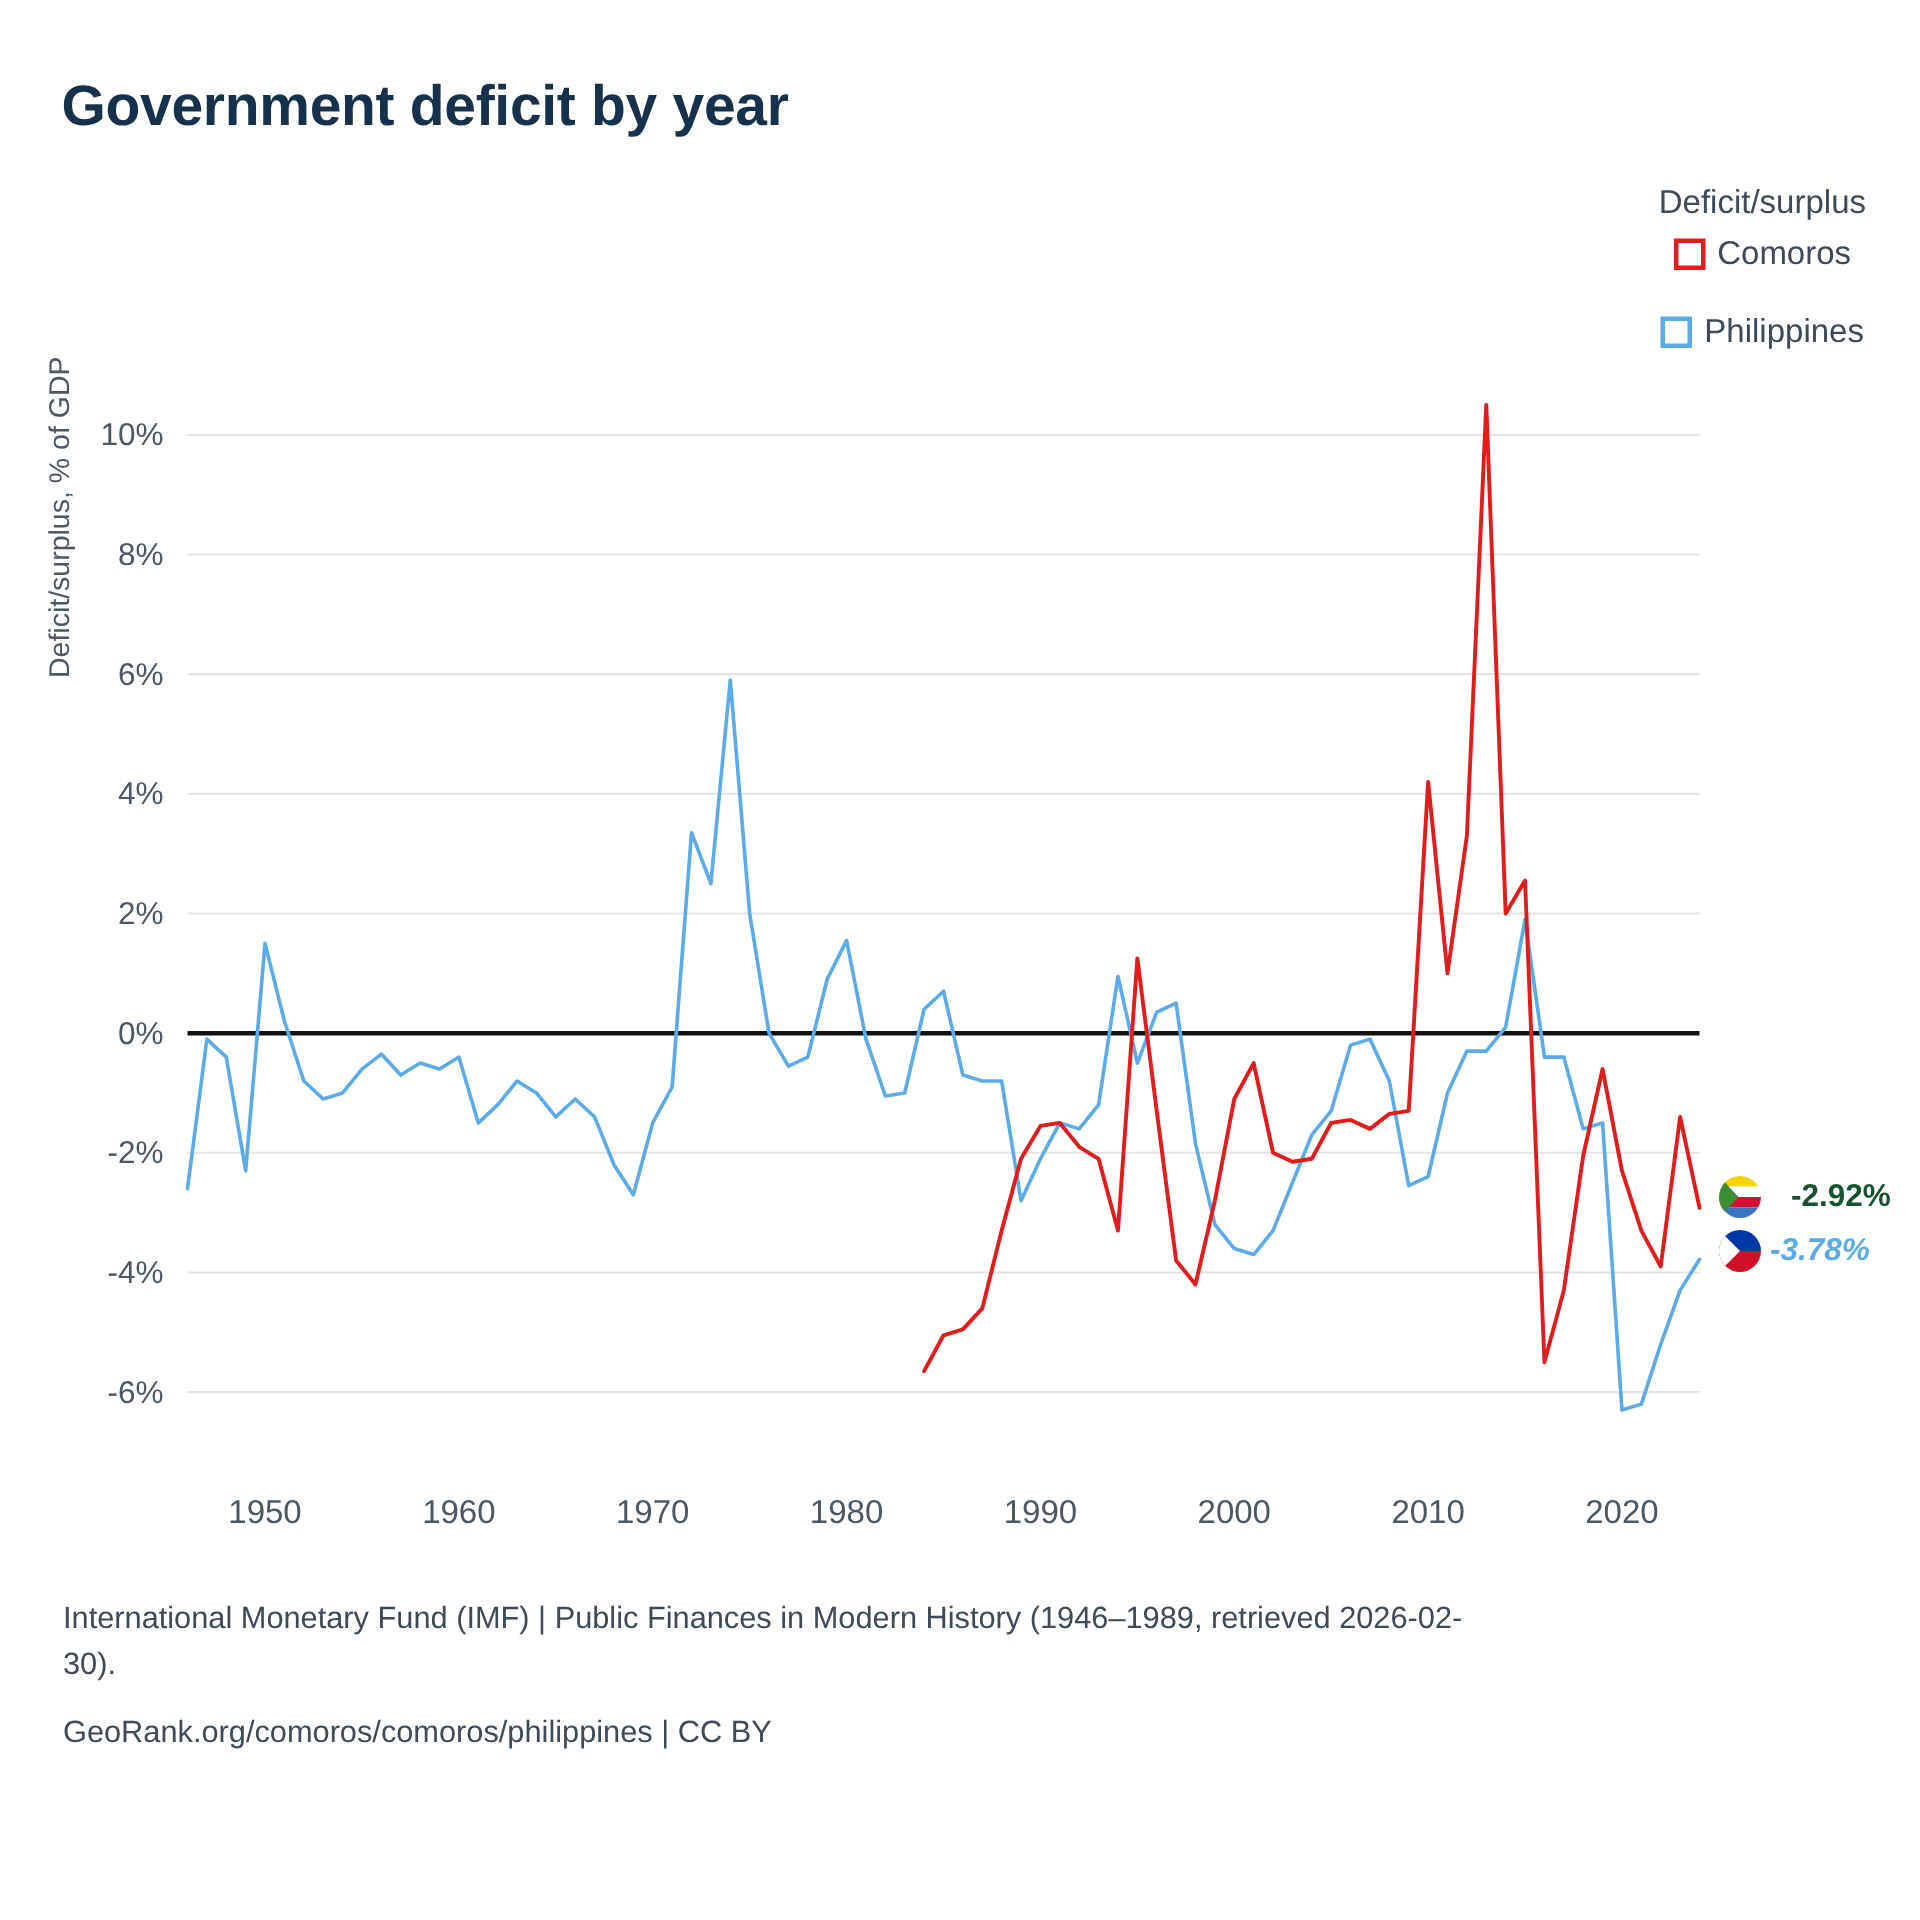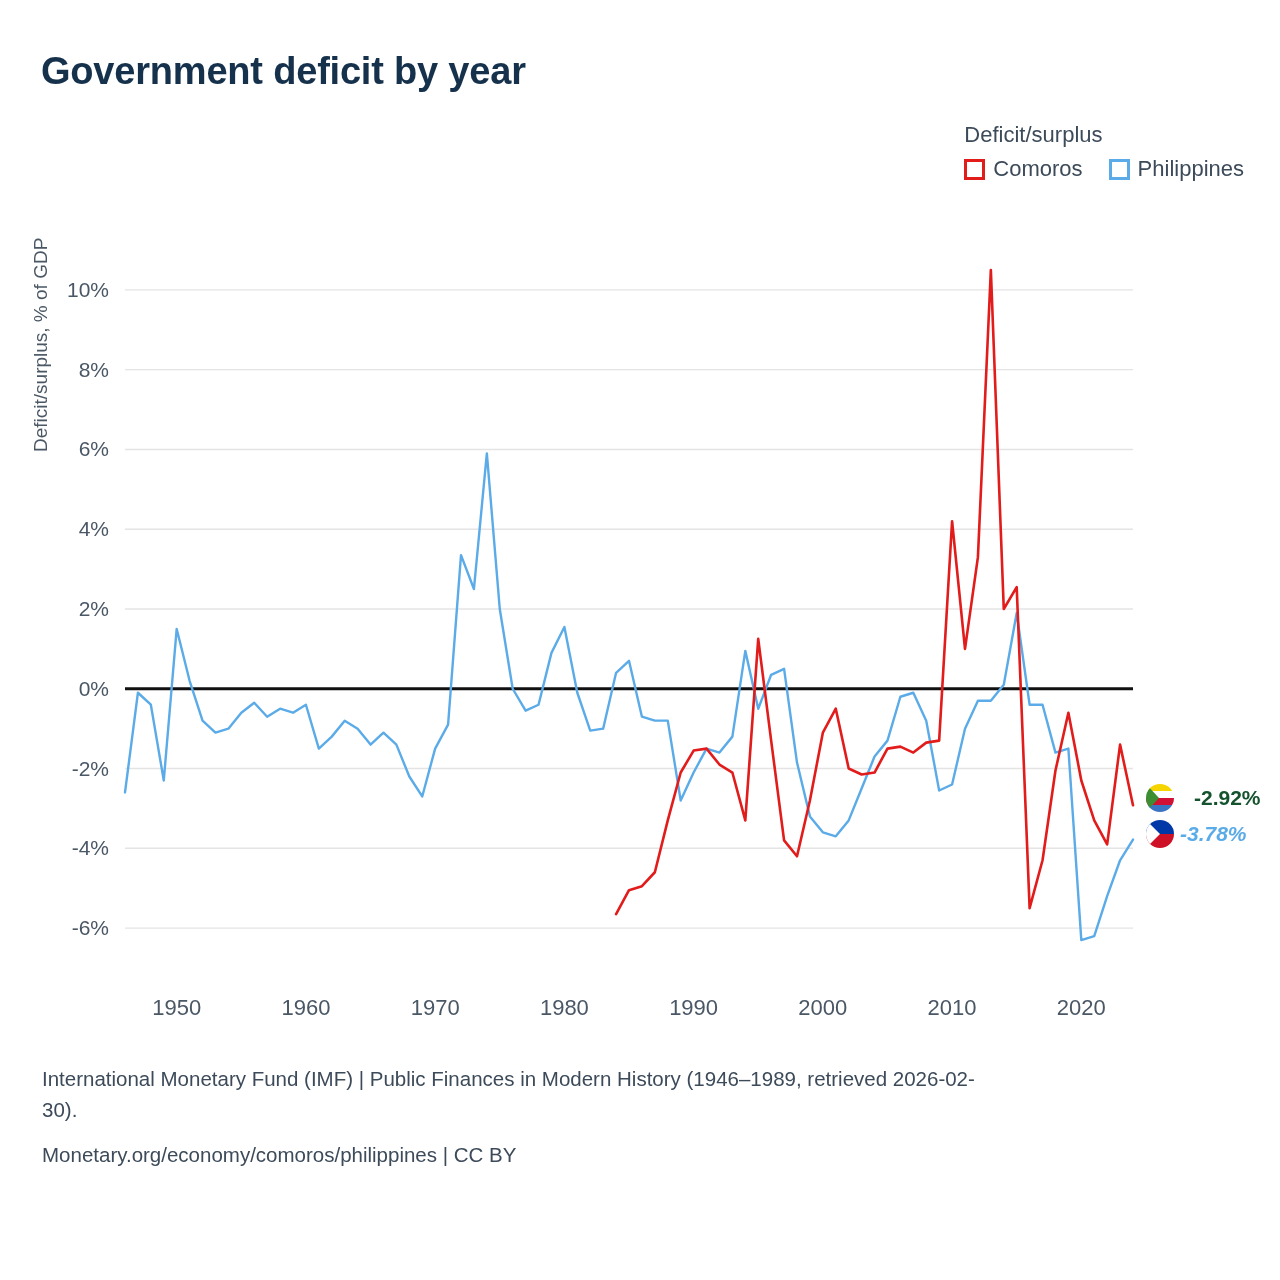--- a/index.html
+++ b/index.html
@@ -27,28 +27,30 @@
     font-size: 38px;
     font-weight: bold;
     color: #16314b;
     letter-spacing: -0.2px;
     margin-left: 15px;
   }
   .legend {
     position: absolute;
     right: 36px;
     top: 122px;
+    text-align: right;
   }
   .legend-title {
     font-size: 22px;
     color: #3c4a59;
     margin-bottom: 8px;
   }
   .legend-items {
     display: flex;
+    flex-direction: column;
     gap: 26px;
     align-items: center;
     justify-content: flex-end;
   }
   .legend-item {
     display: flex;
     align-items: center;
     gap: 8px;
     font-size: 22px;
     color: #3c4a59;
@@ -198,16 +200,16 @@
       <rect x="0" y="0" width="28" height="14" fill="#0038a8"></rect>
       <rect x="0" y="14" width="28" height="14" fill="#ce1126"></rect>
       <polygon points="0,0 14,14 0,28" fill="#ffffff"></polygon>
     </svg>
   </div>
   <div class="endlabel philippines">-3.78%</div>
 
   <div class="footer">
     <div class="src-line">International Monetary Fund (IMF) | Public Finances in Modern History (1946–1989, retrieved 2026-02-</div>
     <div class="src-line">30).</div>
-    <div class="geo-line">Monetary.org/economy/comoros/philippines | CC BY</div>
+    <div class="geo-line">GeoRank.org/comoros/comoros/philippines | CC BY</div>
   </div>
 
 </div>
 
 </body></html>

